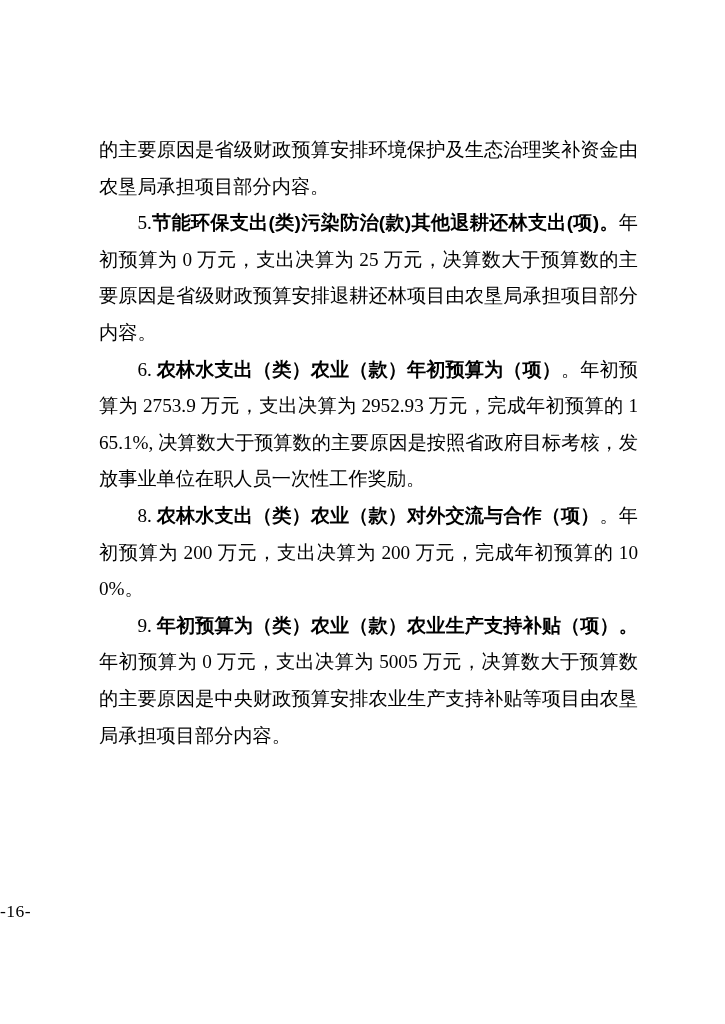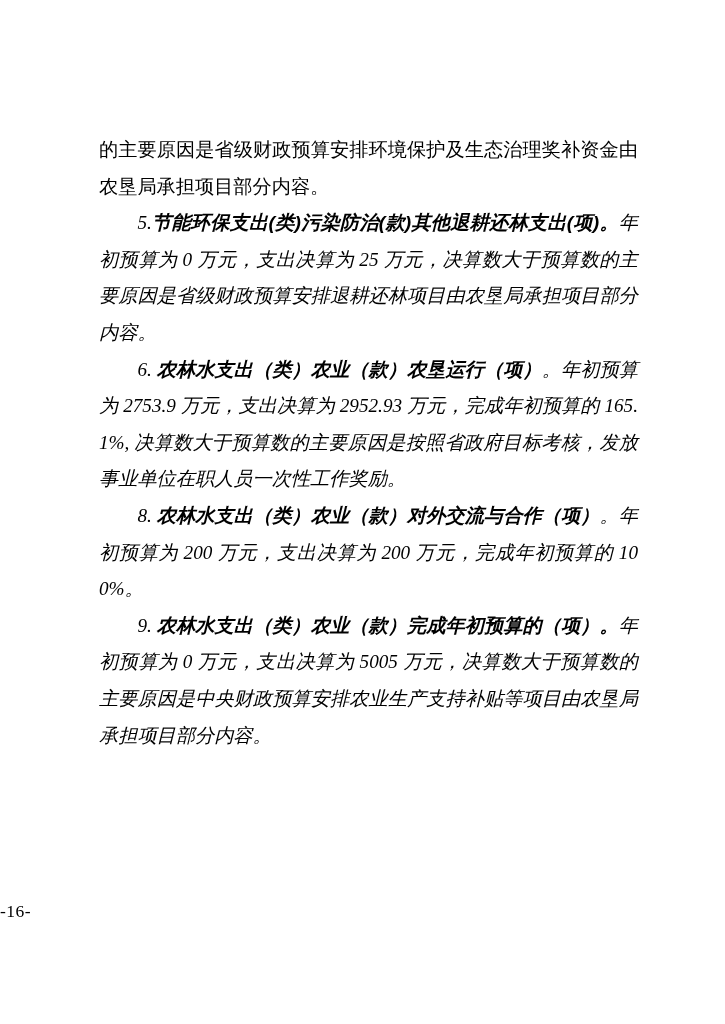--- a/index.html
+++ b/index.html
@@ -26,21 +26,20 @@
     text-align: justify;
     text-justify: inter-ideograph;
     word-break: break-all;
   }
   .para {
     margin: 0;
     padding: 0;
   }
   .para.indent {
     text-indent: 2em;
-    font-style: italic;
   }
   .run-bold {
     font-weight: bold;
     font-family: "Liberation Sans", "DejaVu Sans", sans-serif;
   }
   .run-num {
     font-weight: normal;
   }
   .page-number {
     position: absolute;
@@ -58,25 +57,25 @@
 <body>
 
 <div class="page">
 
   <div class="doc-body">
 
     <p class="para"><span>的主要原因是省级财政预算安排环境保护及生态治理奖补资金由农垦局承担项目部分内容。</span></p>
 
     <p class="para indent"><span class="run-num">5.</span><span class="run-bold">节能环保支出(类)污染防治(款)其他退耕还林支出(项)。</span><span>年初预算为 0 万元，支出决算为 25 万元，决算数大于预算数的主要原因是省级财政预算安排退耕还林项目由农垦局承担项目部分内容。</span></p>
 
-    <p class="para indent"><span class="run-num">6. </span><span class="run-bold">农林水支出（类）农业（款）农垦运行（项）</span><span>。年初预算为 2753.9 万元，支出决算为 2952.93 万元，完成年初预算的 165.1%, 决算数大于预算数的主要原因是按照省政府目标考核，发放事业单位在职人员一次性工作奖励。</span></p>
+    <p class="para indent"><span class="run-num">6. </span><span class="run-bold">农林水支出（类）农业（款）年初预算为（项）</span><span>。年初预算为 2753.9 万元，支出决算为 2952.93 万元，完成年初预算的 165.1%, 决算数大于预算数的主要原因是按照省政府目标考核，发放事业单位在职人员一次性工作奖励。</span></p>
 
 
     <p class="para indent"><span class="run-num">8. </span><span class="run-bold">农林水支出（类）农业（款）对外交流与合作（项）</span><span>。年初预算为 200 万元，支出决算为 200 万元，完成年初预算的 100%。</span></p>
 
-    <p class="para indent"><span class="run-num">9. </span><span class="run-bold">农林水支出（类）农业（款）完成年初预算的（项）。</span><span>年初预算为 0 万元，支出决算为 5005 万元，决算数大于预算数的主要原因是中央财政预算安排农业生产支持补贴等项目由农垦局承担项目部分内容。</span></p>
+    <p class="para indent"><span class="run-num">9. </span><span class="run-bold">年初预算为（类）农业（款）农业生产支持补贴（项）。</span><span>年初预算为 0 万元，支出决算为 5005 万元，决算数大于预算数的主要原因是中央财政预算安排农业生产支持补贴等项目由农垦局承担项目部分内容。</span></p>
 
 
   </div>
 
   <div class="page-number">-16-</div>
 
 </div>
 
 </body></html>

